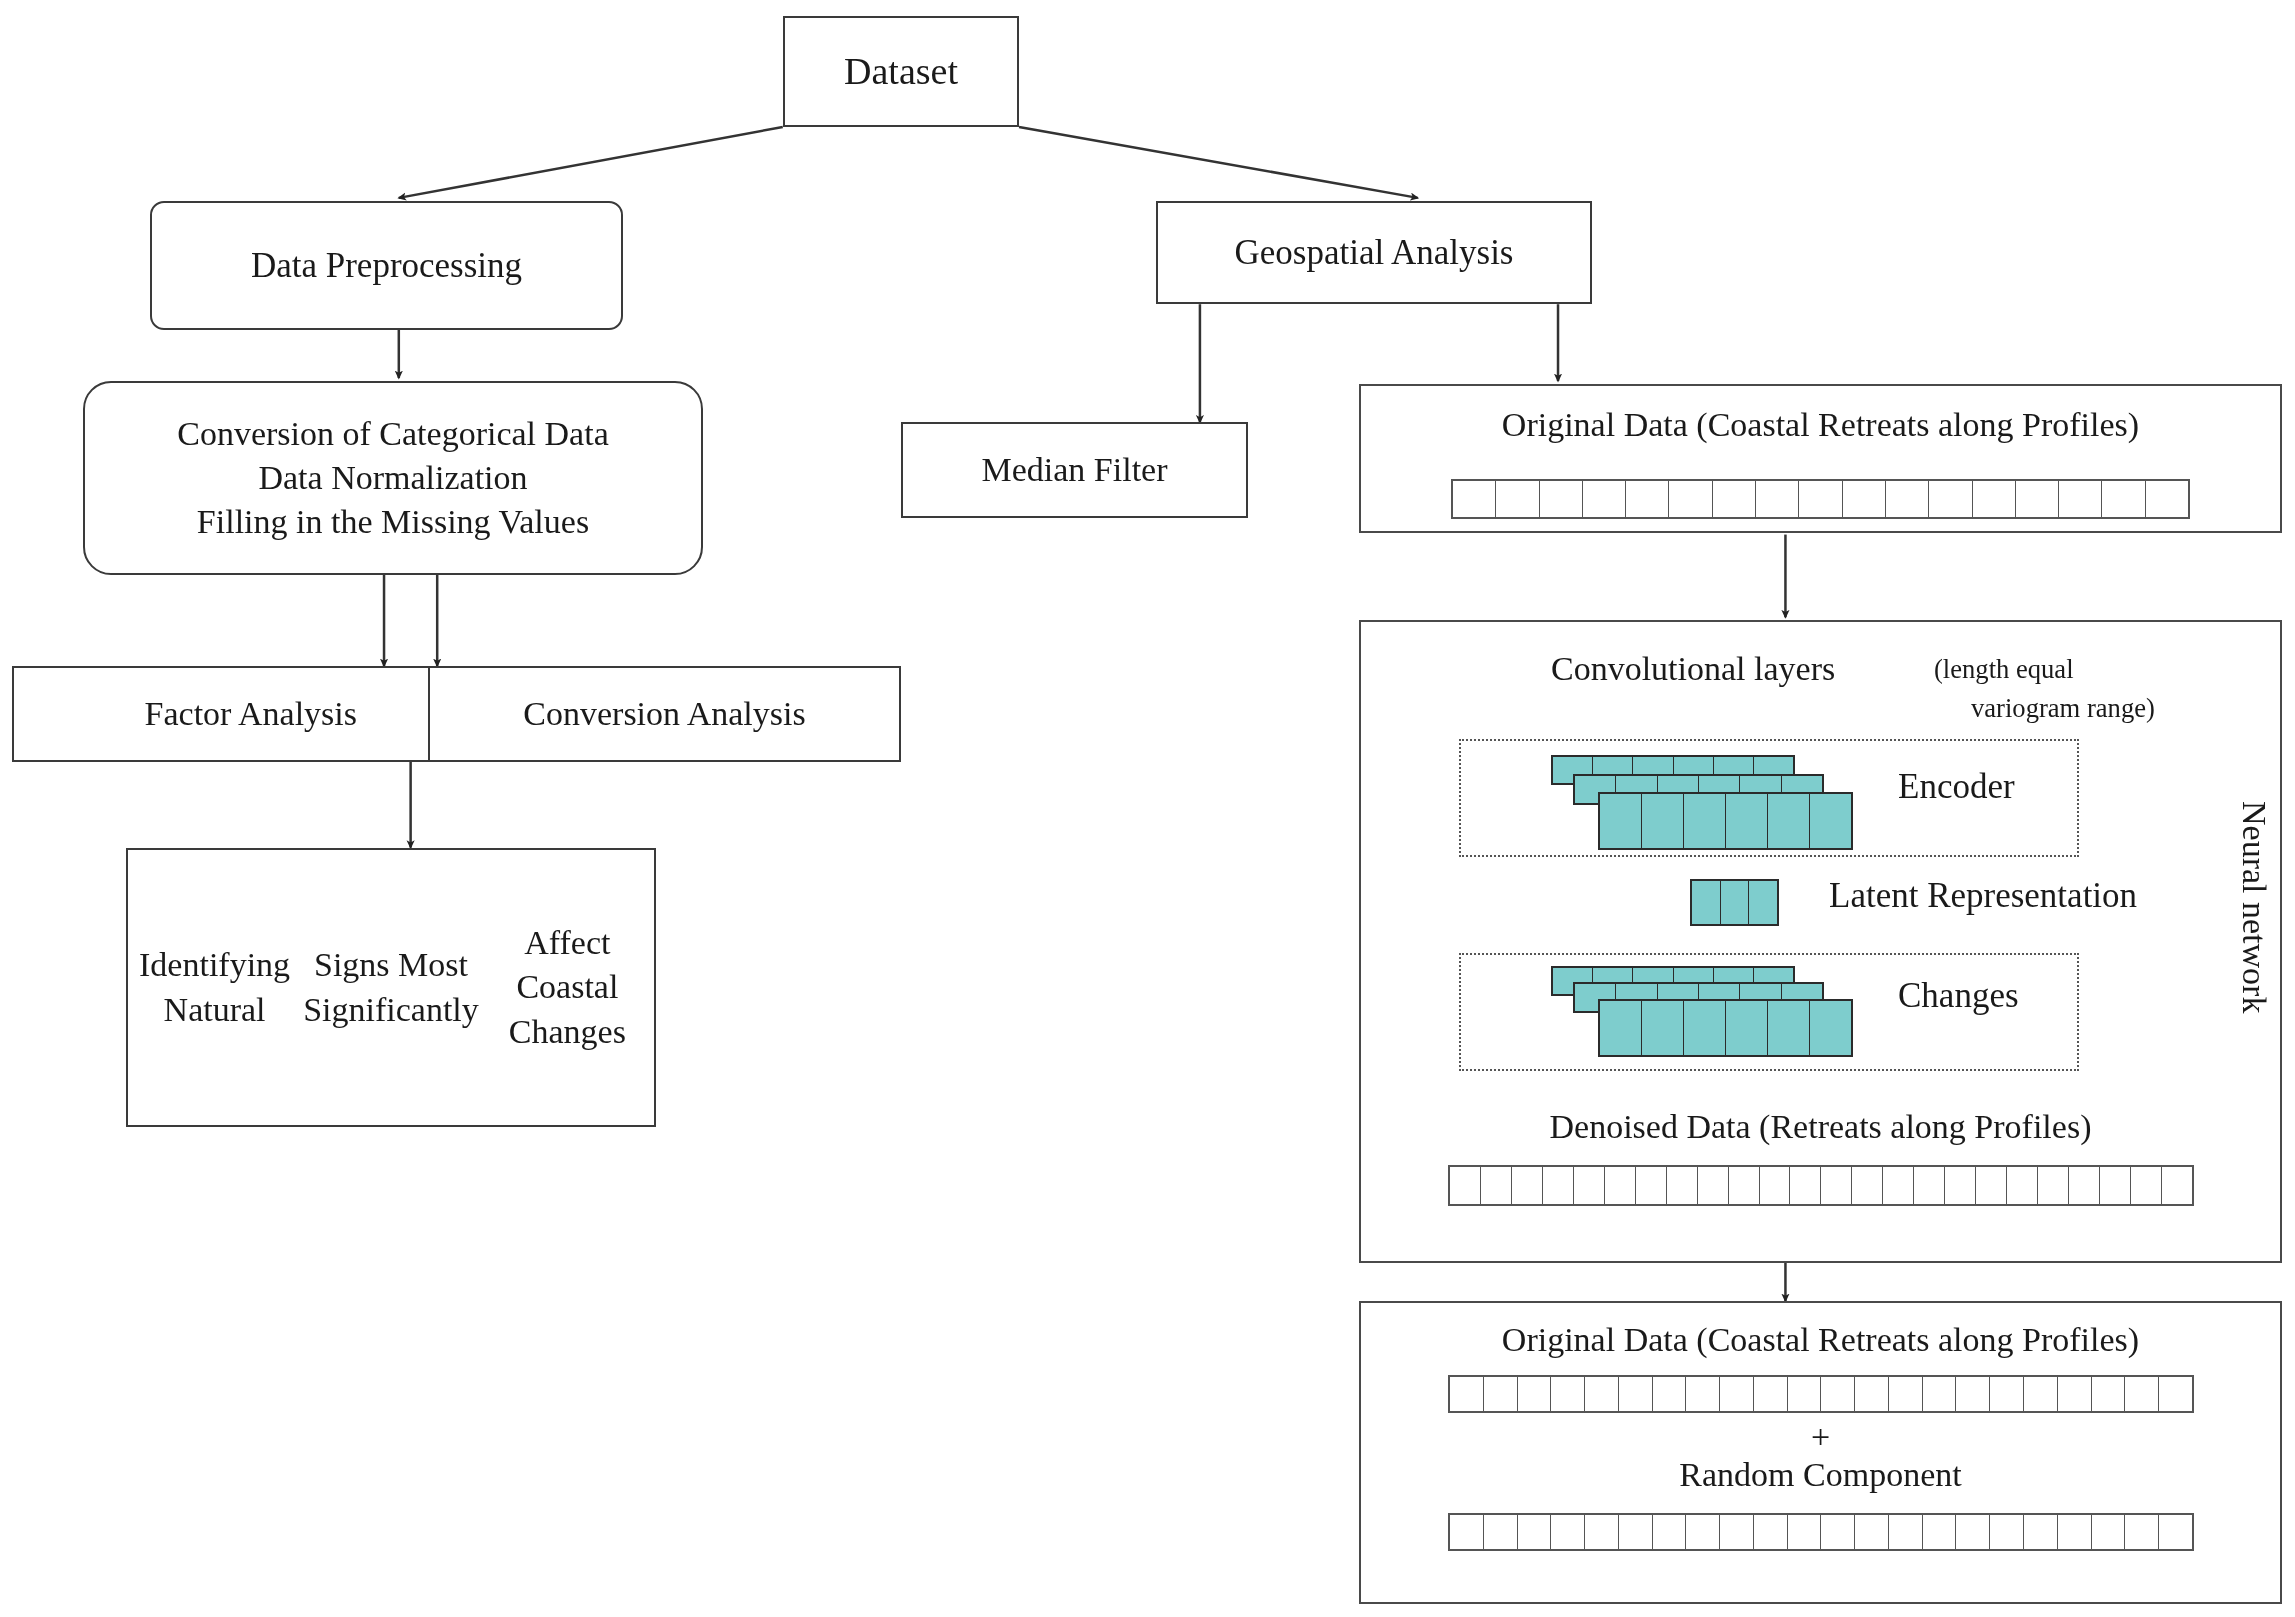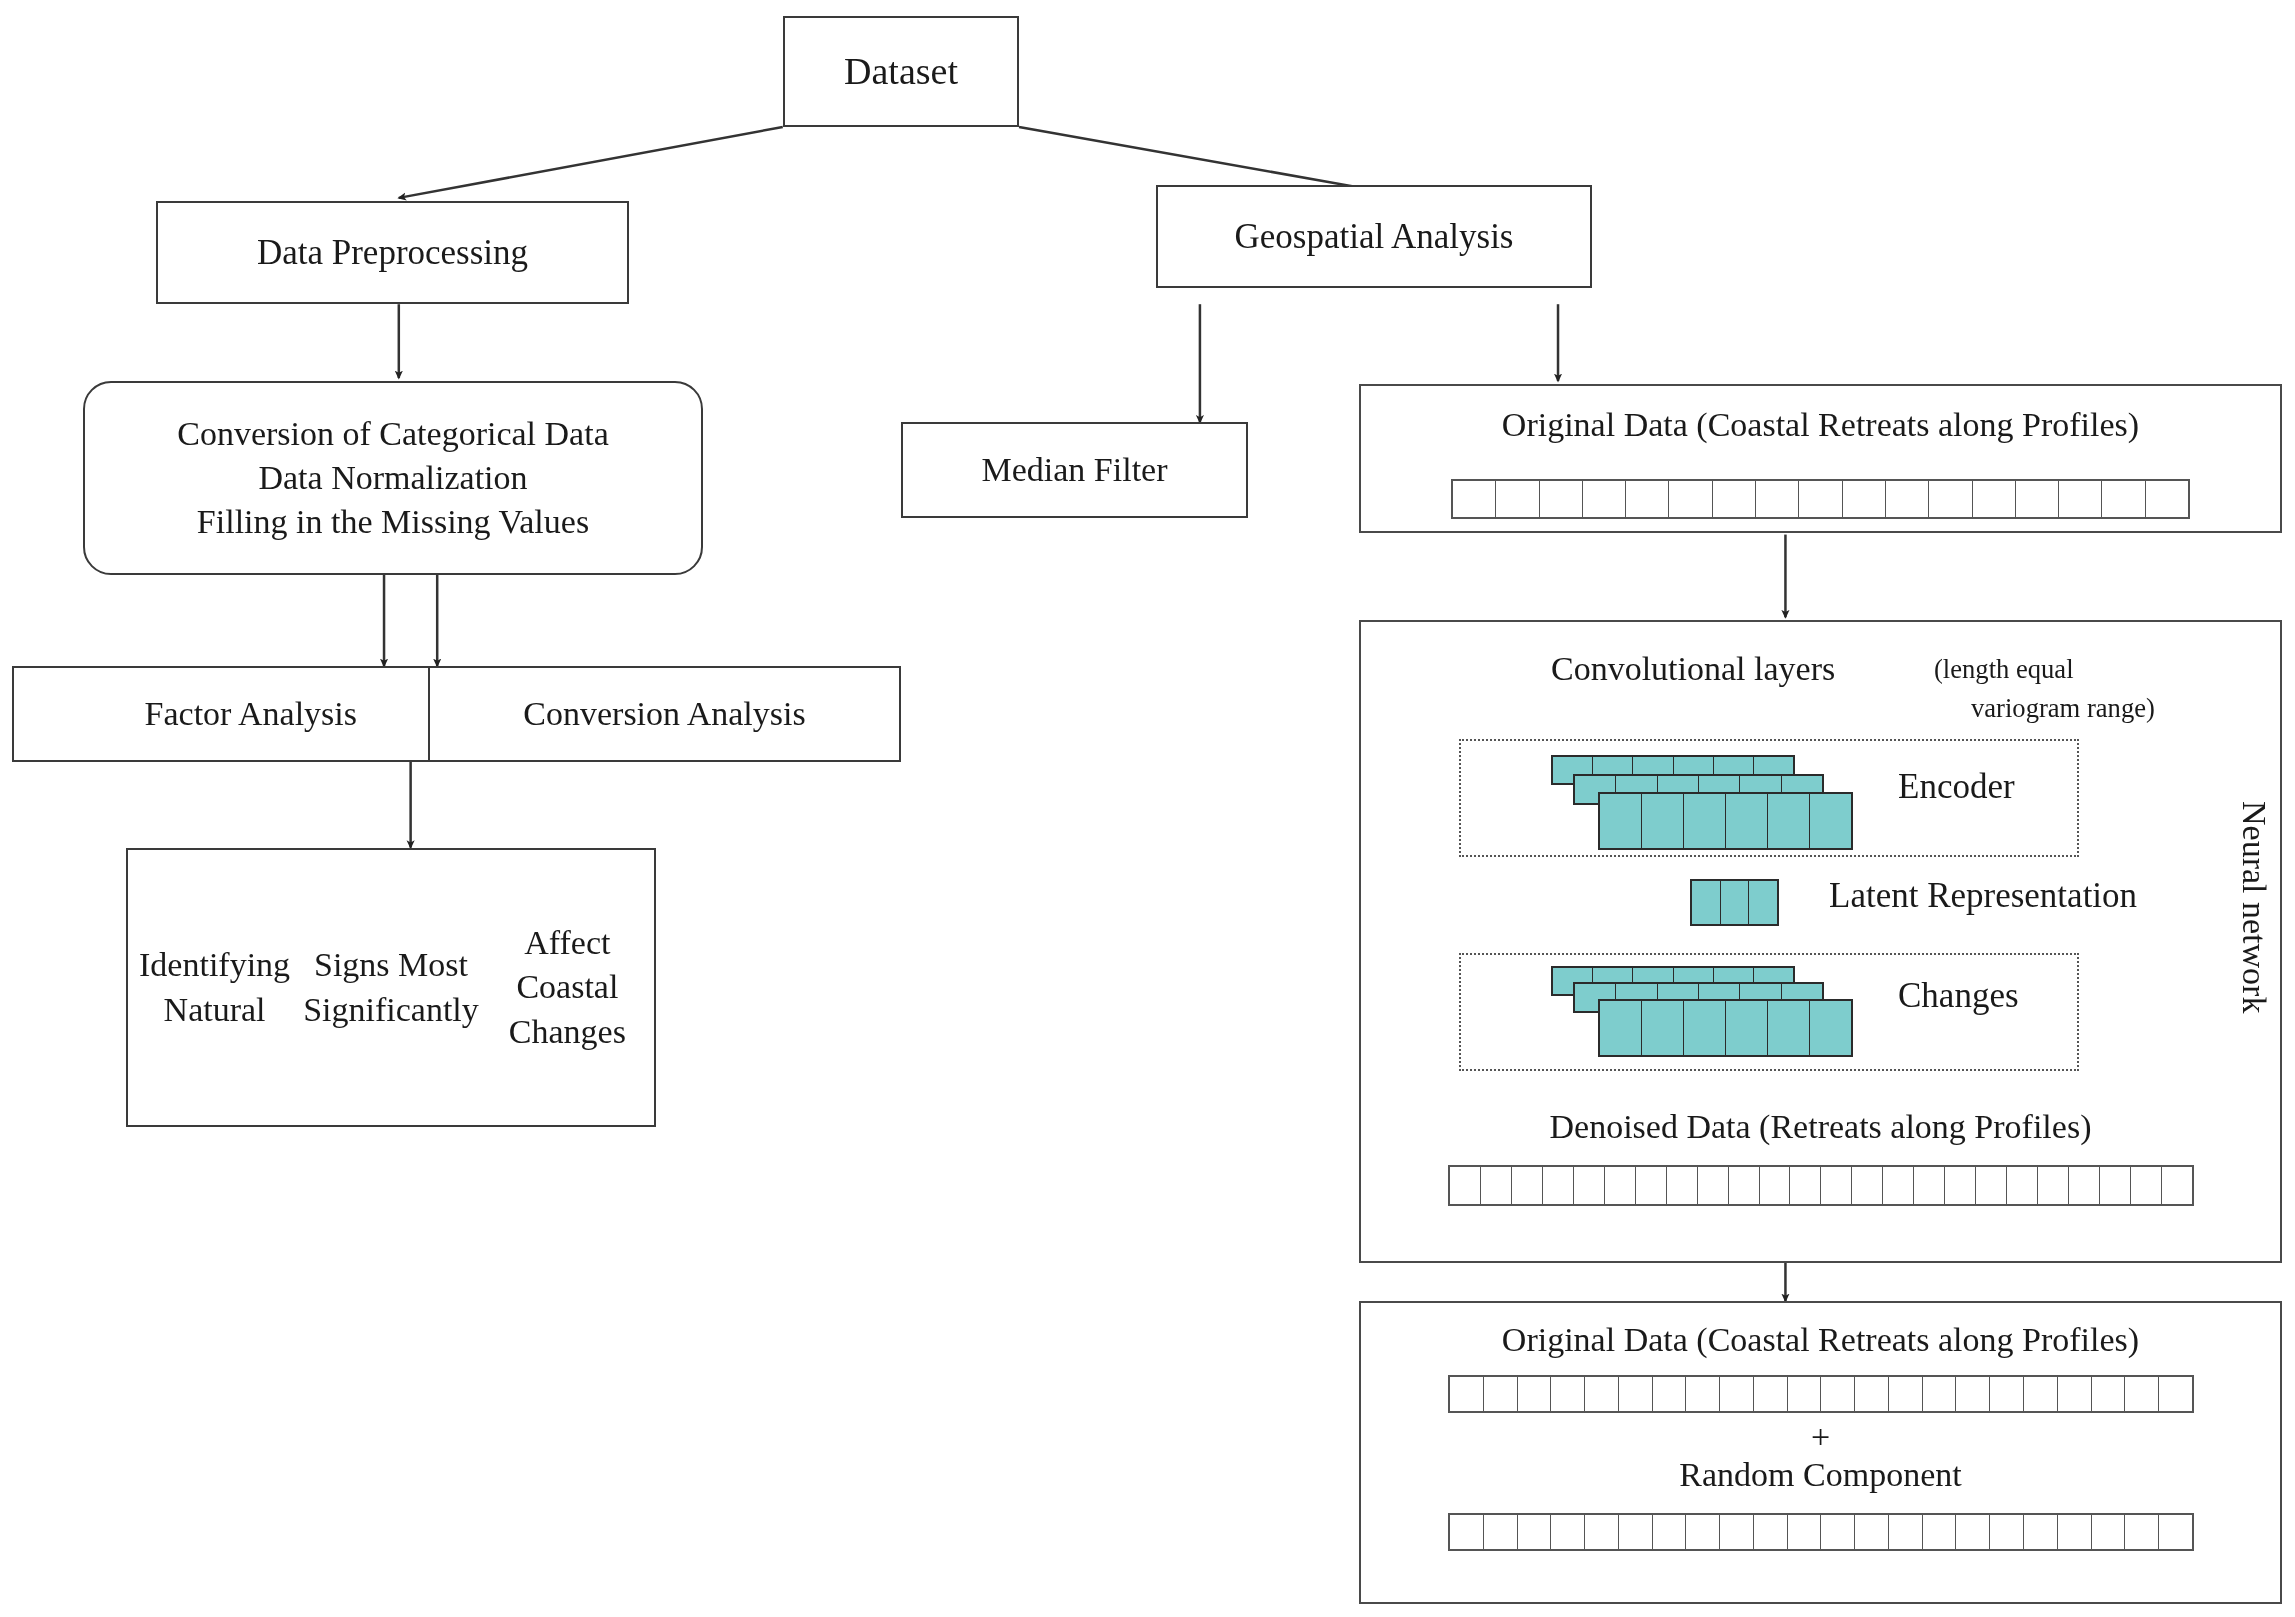--- a/index.html
+++ b/index.html
@@ -97,25 +97,25 @@
       <path d="M2505,1400 L2230,1548"></path>
       <path d="M2185,1400 L2000,1548"></path>
       <path d="M2505,1400 L2690,1548"></path>
     </g>
   </svg>
 
   <div class="box" style="left:783px;top:16.2px;width:236px;height:111px;font-size:38px;">
     <span class="lbl">Dataset</span>
   </div>
 
-  <div class="box" style="left:156px;top:201px;width:473px;height:103px;font-size:35px;">
+  <div class="box" style="left:150px;top:201px;width:473px;height:129px;font-size:35px;border-radius:14px;">
     <span class="lbl">Data Preprocessing</span>
   </div>
 
-  <div class="box" style="left:1156px;top:185px;width:436px;height:103px;font-size:35px;">
+  <div class="box" style="left:1156px;top:201px;width:436px;height:103px;font-size:35px;">
     <span class="lbl">Geospatial Analysis</span>
   </div>
 
   <div class="box" style="left:83px;top:381px;width:620px;height:194px;font-size:34px;
               flex-direction:column;border-radius:28px;">
     <span class="lbl">Conversion of Categorical Data</span>
     <span class="lbl">Data Normalization</span>
     <span class="lbl">Filling in the Missing Values</span>
   </div>
 

